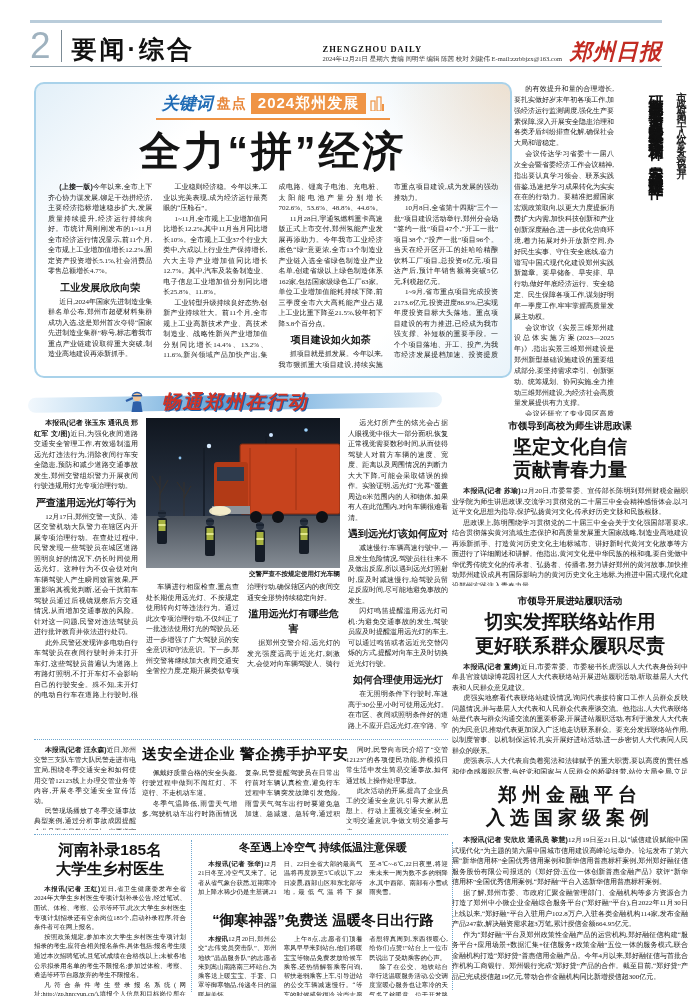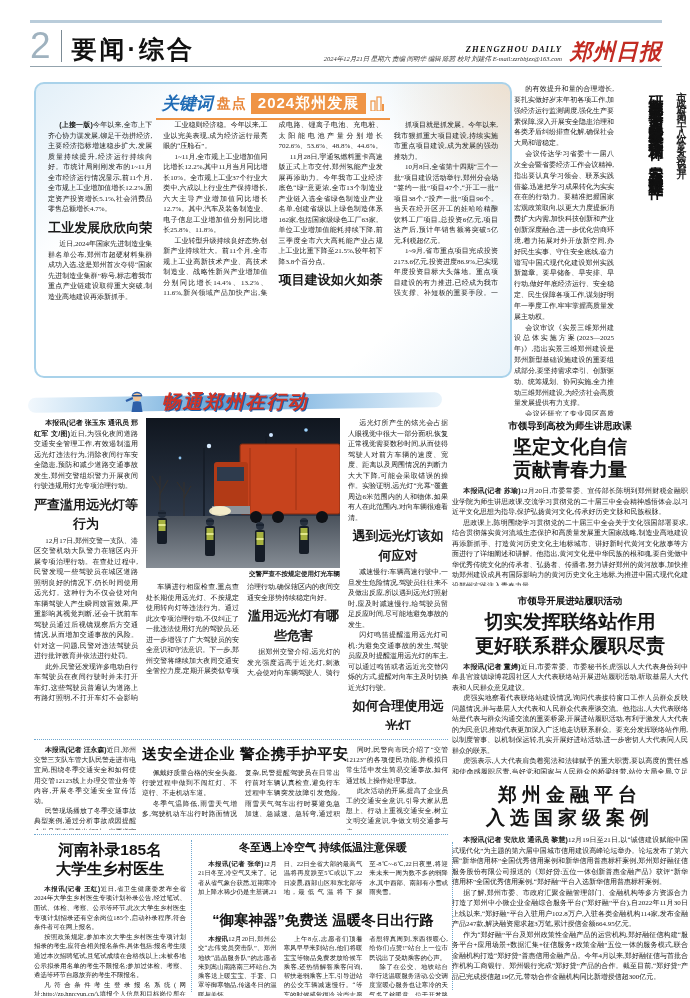--- a/index.html
+++ b/index.html
@@ -7,30 +7,30 @@
          font-family:"Liberation Serif",serif;color:#1a1a1a;}
   [data-name]{box-sizing:border-box;}
 
   
   .topline{position:absolute;left:30px;top:20px;width:632px;height:3px;background:#b9ccda;}
   .header{position:absolute;left:30px;top:26px;width:632px;height:38px;display:flex;align-items:flex-end;}
   .pagenum{font-family:"Liberation Sans",sans-serif;font-size:37px;line-height:36px;color:#9fb2bf;}
   .vrule{width:1px;height:32px;background:#7c8b95;margin:0 10px 2px 10px;}
   .section{font-family:"Liberation Sans",sans-serif;font-weight:bold;font-size:25px;letter-spacing:3px;color:#111;line-height:30px;}
   .masthead{margin-left:auto;display:flex;align-items:flex-end;gap:8px;}
-  .mast-col{text-align:right;font-style:italic;}
+  .mast-col{}
   .daily-en{font-family:"Liberation Serif",serif;font-weight:bold;font-size:8.5px;letter-spacing:1px;color:#111;}
   .dateline{font-size:6.5px;color:#333;margin-top:1px;}
   .logo{font-family:"Liberation Serif",serif;font-weight:bold;font-style:italic;font-size:22px;color:#c22b22;letter-spacing:1px;line-height:24px;}
   .bottomline{position:absolute;left:30px;top:66px;width:632px;height:1px;background:#93a3ad;}
 
   
   .para{margin:0;text-indent:1.6em;text-align:justify;}
   .para b{font-family:"Liberation Sans",sans-serif;}
-  .subhead{font-family:"Liberation Sans",sans-serif;font-weight:bold;font-size:13px;
+  .subhead{font-family:"Liberation Sans",sans-serif;font-weight:bold;font-size:10px;
            text-align:center;margin:3px 0 2px;text-indent:0;}
   .kicker{font-family:"Liberation Sans",sans-serif;font-weight:bold;font-size:9.5px;text-align:center;color:#111;}
   .hl{font-family:"Liberation Sans",sans-serif;font-weight:bold;color:#141414;text-align:center;}
 
   
   .feature{position:absolute;left:34px;top:82px;width:478px;height:296px;border:2px solid #a9d2ea;
            border-radius:10px;padding:8px 12px 6px;overflow:hidden;
            background-image:
              radial-gradient(circle at 100% 0,rgba(246,212,176,.55),rgba(246,212,176,0) 22%),
              linear-gradient(135deg,rgba(184,216,238,.40),rgba(184,216,238,0) 26%),
@@ -133,20 +133,21 @@
         <span class="badge-kw" data-name="badge-keyword-label">关键词</span>
         <span class="badge-pd" data-name="badge-review-label">盘点</span>
         <span class="badge-year" data-name="badge-year-label">2024郑州发展</span>
         <svg width="14" height="15" viewBox="0 0 14 15" data-name="skyline-icon">
           <rect x="1" y="5" width="4" height="10" fill="none" stroke="#ef9445" stroke-width="1.2"></rect>
           <rect x="7" y="1" width="4" height="14" fill="none" stroke="#ef9445" stroke-width="1.2"></rect>
           <rect x="12" y="8" width="2" height="7" fill="#ef9445"></rect>
         </svg>
       </span>
     </div>
+    <h1 class="hl feature-headline" data-name="feature-headline">全力“拼”经济</h1>
     <div class="feature-body" data-name="feature-article-body">
         <p class="para" data-name="article-paragraph"><b>(上接一版)</b>今年以来,全市上下齐心协力谋发展,铆足干劲拼经济,主要经济指标增速稳步扩大,发展质量持续提升,经济运行持续向好。市统计局刚刚发布的1~11月全市经济运行情况显示,前11个月,全市规上工业增加值增长12.2%,固定资产投资增长5.1%,社会消费品零售总额增长4.7%。</p>
         <h4 class="subhead" data-name="article-subhead">工业发展欣欣向荣</h4>
         <p class="para" data-name="article-paragraph">近日,2024年国家先进制造业集群名单公布,郑州市超硬材料集群成功入选,这是郑州首次夺得“国家先进制造业集群”称号,标志着我市重点产业链建设取得重大突破,制造业高地建设再添新抓手。</p>
         <p class="para" data-name="article-paragraph">工业稳则经济稳。今年以来,工业以完美表现,成为经济运行最亮眼的“压舱石”。</p>
         <p class="para" data-name="article-paragraph">1~11月,全市规上工业增加值同比增长12.2%,其中11月当月同比增长10%。全市规上工业37个行业大类中,六成以上行业生产保持增长,六大主导产业增加值同比增长12.7%。其中,汽车及装备制造业、电子信息工业增加值分别同比增长25.8%、11.8%。</p>
         <p class="para" data-name="article-paragraph">工业转型升级持续良好态势,创新产业持续壮大。前11个月,全市规上工业高新技术产业、高技术制造业、战略性新兴产业增加值分别同比增长14.4%、13.2%、11.6%,新兴领域产品加快产出,集成电路、锂离子电池、充电桩、太阳能电池产量分别增长702.6%、53.6%、48.8%、44.6%。</p>
         <p class="para" data-name="article-paragraph">11月28日,宇通氢燃料重卡高速版正式上市交付,郑州氢能产业发展再添助力。今年我市工业经济底色“绿”意更浓,全市13个制造业产业链入选全省绿色制造业产业名单,创建省级以上绿色制造体系162家,包括国家级绿色工厂63家。单位工业增加值能耗持续下降,前三季度全市六大高耗能产业占规上工业比重下降至21.5%,较年初下降3.8个百分点。</p>
         <h4 class="subhead" data-name="article-subhead">项目建设如火如荼</h4>
         <p class="para" data-name="article-paragraph">抓项目就是抓发展。今年以来,我市狠抓重大项目建设,持续实施市重点项目建设,成为发展的强劲推动力。</p>

